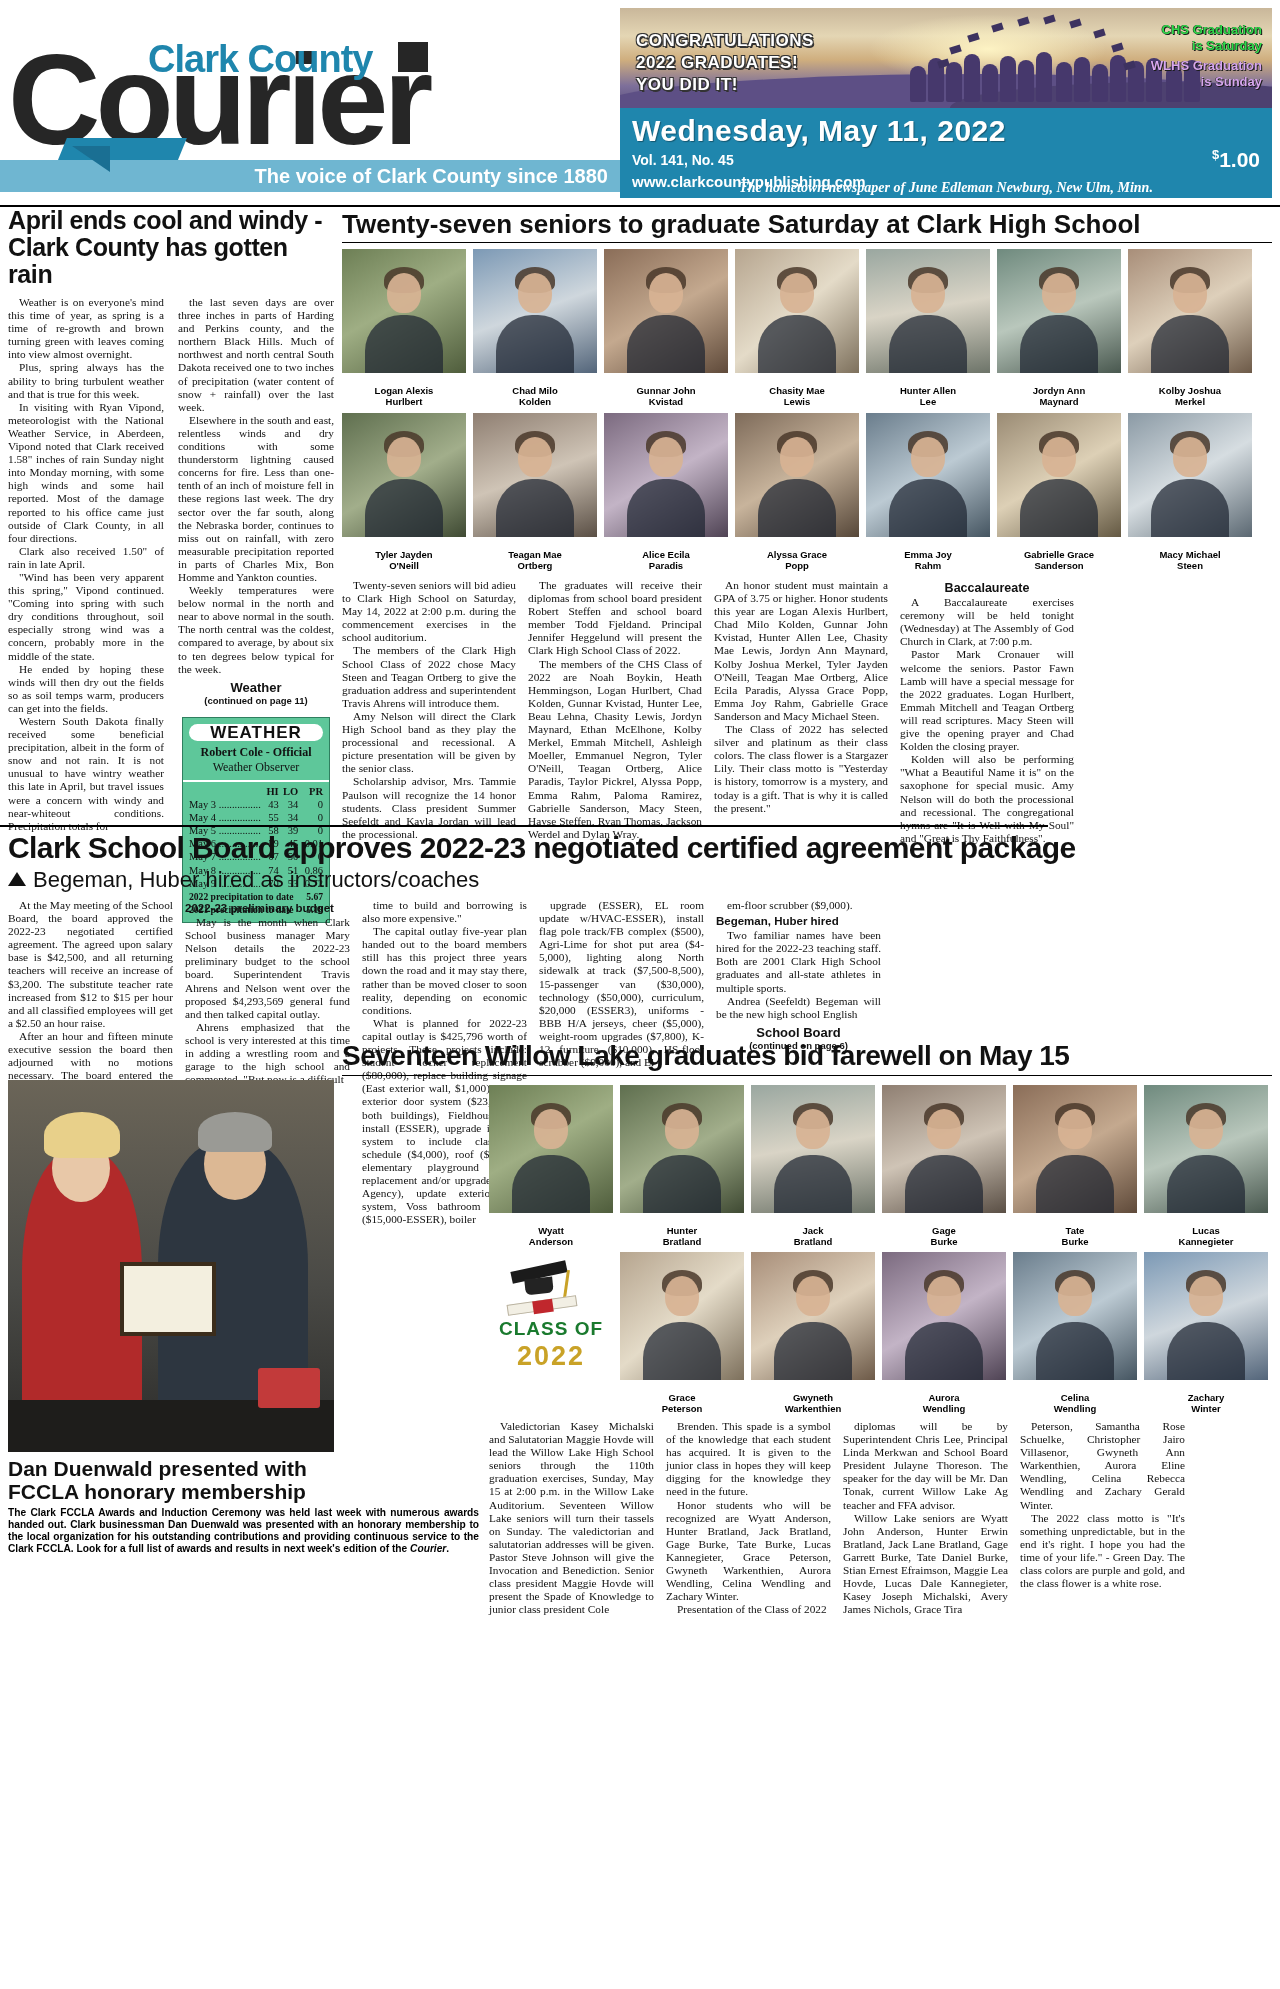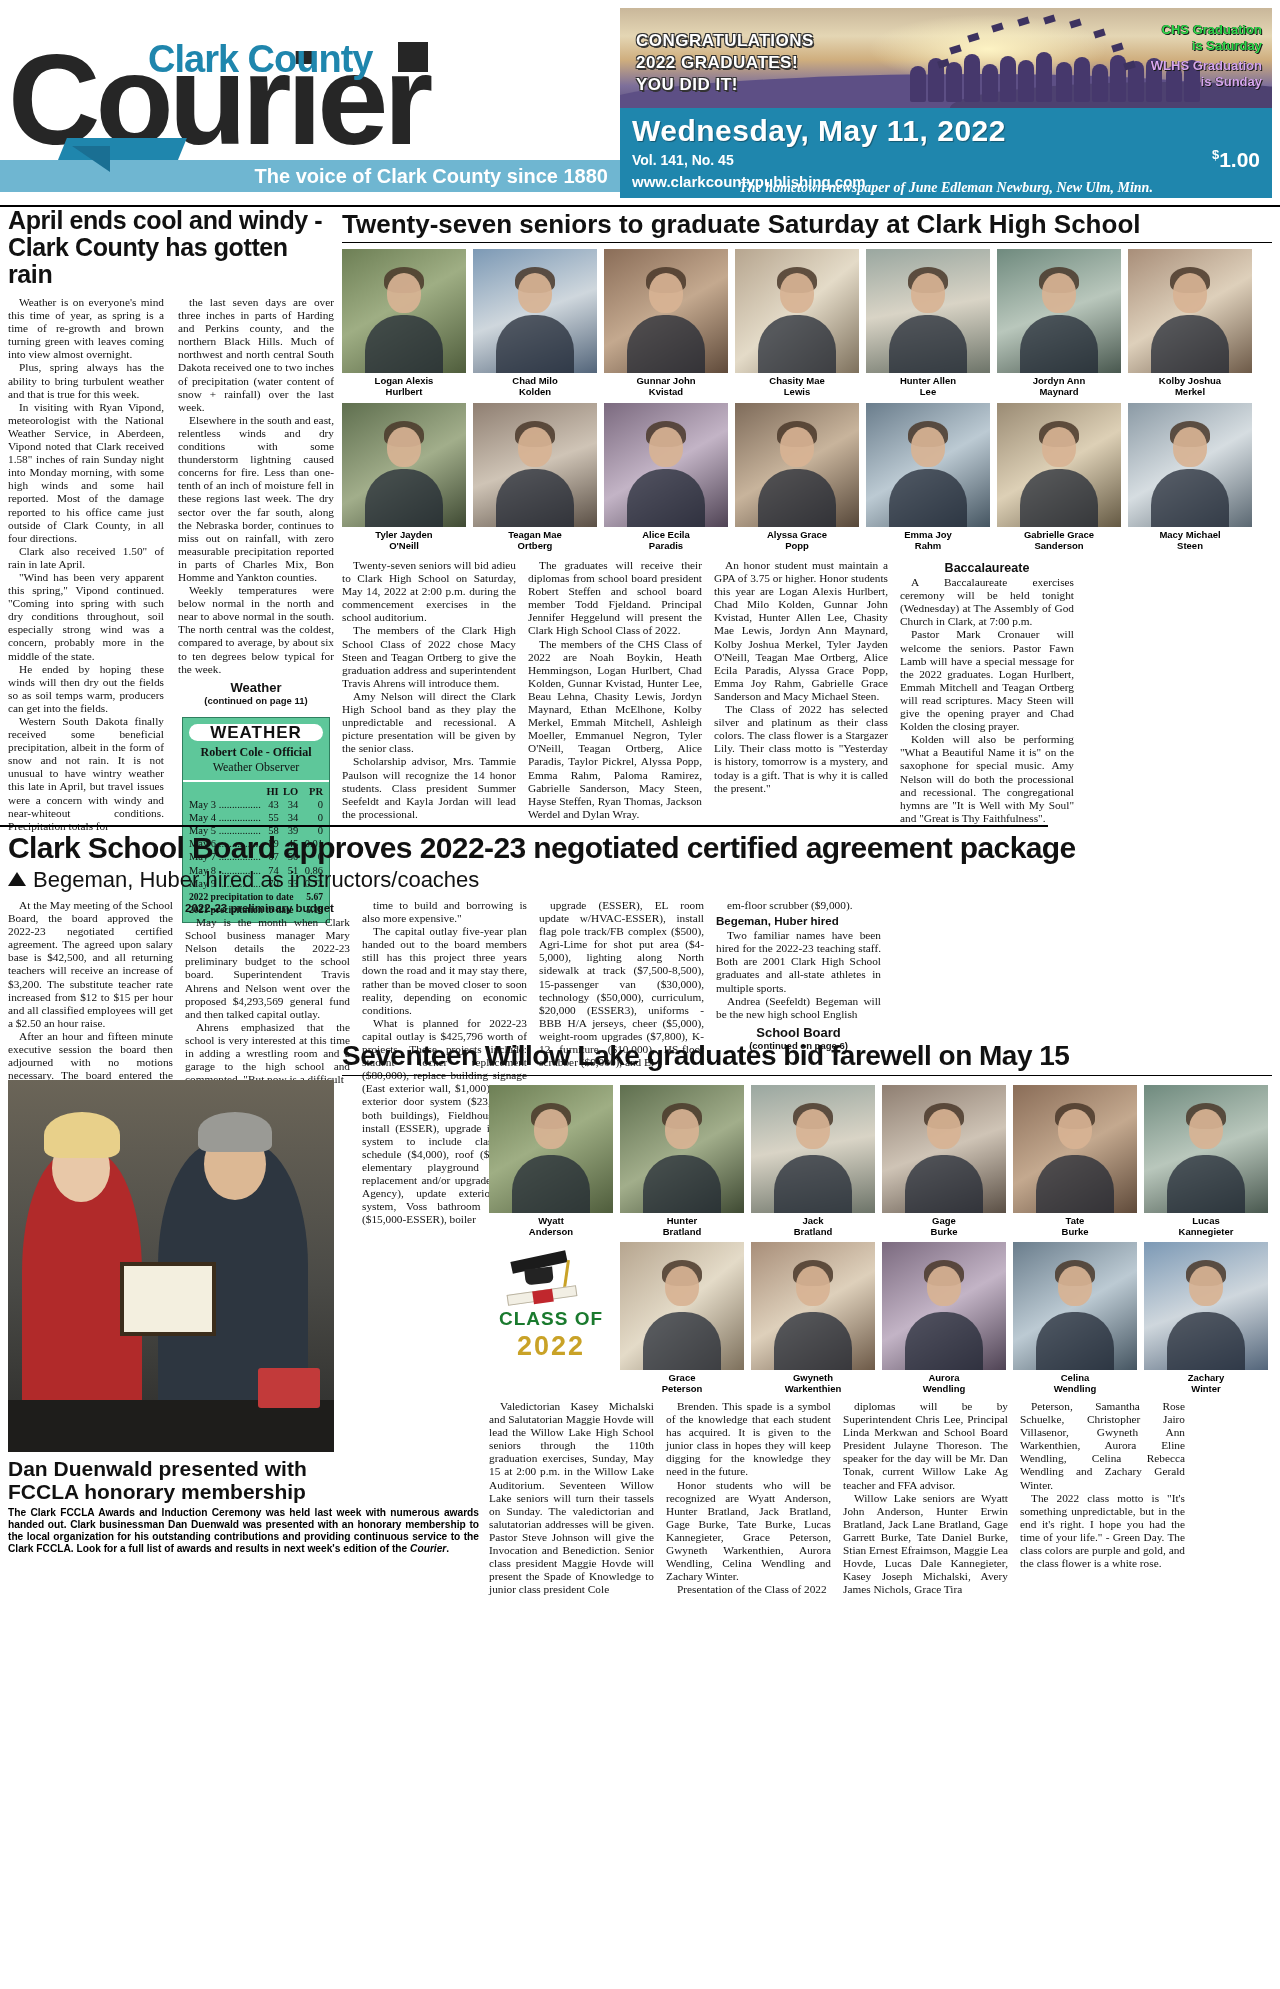--- a/index.html
+++ b/index.html
@@ -185,21 +185,21 @@
   
   .hl-grads { font-size:26px; line-height:30px; margin-top:2px; }
   .photo-row { display:flex; gap:7px; margin-top:6px; }
   .photo-cell { width:124px; }
   .photo-frame {
     width:124px; height:124px; overflow:hidden; position:relative;
     background:#b9b2a6;
   }
   .photo-name {
     font-family:"Liberation Sans", sans-serif; font-weight:bold;
-    font-size:9.5px; line-height:11px; text-align:center; padding-top:2px;
+    font-size:9.5px; line-height:11px; text-align:center; padding-top:12px;
   }
   .pf-a{background:linear-gradient(150deg,#6d7f55 0%,#9fae84 45%,#4f5d3c 100%);}
   .pf-b{background:linear-gradient(160deg,#7c99b5 0%,#cfd7dd 50%,#53657a 100%);}
   .pf-c{background:linear-gradient(150deg,#8a6d58 0%,#c4a98f 50%,#5f4a3a 100%);}
   .pf-d{background:linear-gradient(170deg,#9aa7a0 0%,#d9d4c6 48%,#6d7469 100%);}
   .pf-e{background:linear-gradient(140deg,#b6a58f 0%,#e4dbc8 50%,#7d705c 100%);}
   .pf-f{background:linear-gradient(160deg,#6f8a7e 0%,#b9c7bc 50%,#49584f 100%);}
   .pf-g{background:linear-gradient(150deg,#a88e79 0%,#ded0bb 50%,#6d5a48 100%);}
   .pf-h{background:linear-gradient(150deg,#5f6f4f 0%,#a2ae8b 52%,#3f4a33 100%);}
   .pf-i{background:linear-gradient(160deg,#8f7f72 0%,#cfc4b6 50%,#5a4f45 100%);}
@@ -642,21 +642,21 @@
             <div>Macy Michael</div>
             <div>Steen</div>
           </div>
         </div>
       </div>
 
       <div class="grid-text">
         <div class="body-col">
           <p>Twenty-seven seniors will bid adieu to Clark High School on Saturday, May 14, 2022 at 2:00 p.m. during the commencement exercises in the school auditorium.</p>
           <p>The members of the Clark High School Class of 2022 chose Macy Steen and Teagan Ortberg to give the graduation address and superintendent Travis Ahrens will introduce them.</p>
-          <p>Amy Nelson will direct the Clark High School band as they play the unpredictable and recessional. A picture presentation will be given by the senior class.</p>
+          <p>Amy Nelson will direct the Clark High School band as they play the processional and recessional. A picture presentation will be given by the senior class.</p>
           <p>Scholarship advisor, Mrs. Tammie Paulson will recognize the 14 honor students. Class president Summer Seefeldt and Kayla Jordan will lead the processional.</p>
         </div>
         <div class="body-col">
           <p>The graduates will receive their diplomas from school board president Robert Steffen and school board member Todd Fjeldand. Principal Jennifer Heggelund will present the Clark High School Class of 2022.</p>
           <p>The members of the CHS Class of 2022 are Noah Boykin, Heath Hemmingson, Logan Hurlbert, Chad Kolden, Gunnar Kvistad, Hunter Lee, Beau Lehna, Chasity Lewis, Jordyn Maynard, Ethan McElhone, Kolby Merkel, Emmah Mitchell, Ashleigh Moeller, Emmanuel Negron, Tyler O'Neill, Teagan Ortberg, Alice Paradis, Taylor Pickrel, Alyssa Popp, Emma Rahm, Paloma Ramirez, Gabrielle Sanderson, Macy Steen, Hayse Steffen, Ryan Thomas, Jackson Werdel and Dylan Wray.</p>
         </div>
         <div class="body-col">
           <p>An honor student must maintain a GPA of 3.75 or higher. Honor students this year are Logan Alexis Hurlbert, Chad Milo Kolden, Gunnar John Kvistad, Hunter Allen Lee, Chasity Mae Lewis, Jordyn Ann Maynard, Kolby Joshua Merkel, Tyler Jayden O'Neill, Teagan Mae Ortberg, Alice Ecila Paradis, Alyssa Grace Popp, Emma Joy Rahm, Gabrielle Grace Sanderson and Macy Michael Steen.</p>
           <p>The Class of 2022 has selected silver and platinum as their class colors. The class flower is a Stargazer Lily. Their class motto is "Yesterday is history, tomorrow is a mystery, and today is a gift. That is why it is called the present."</p>
         </div>

